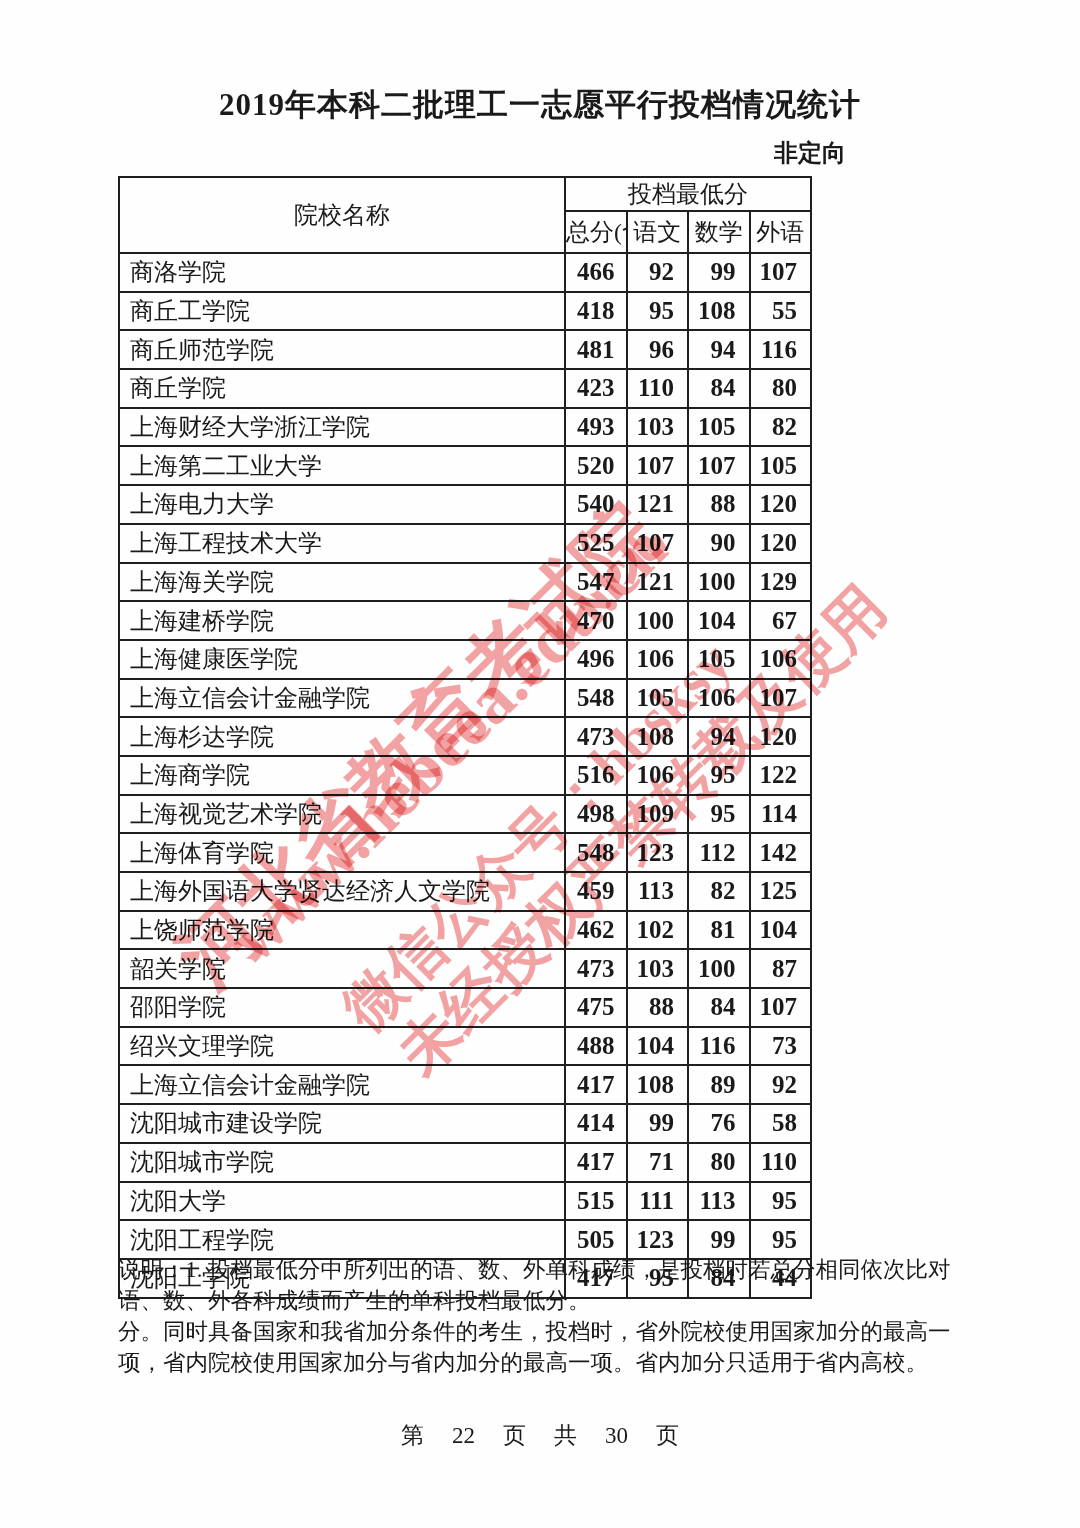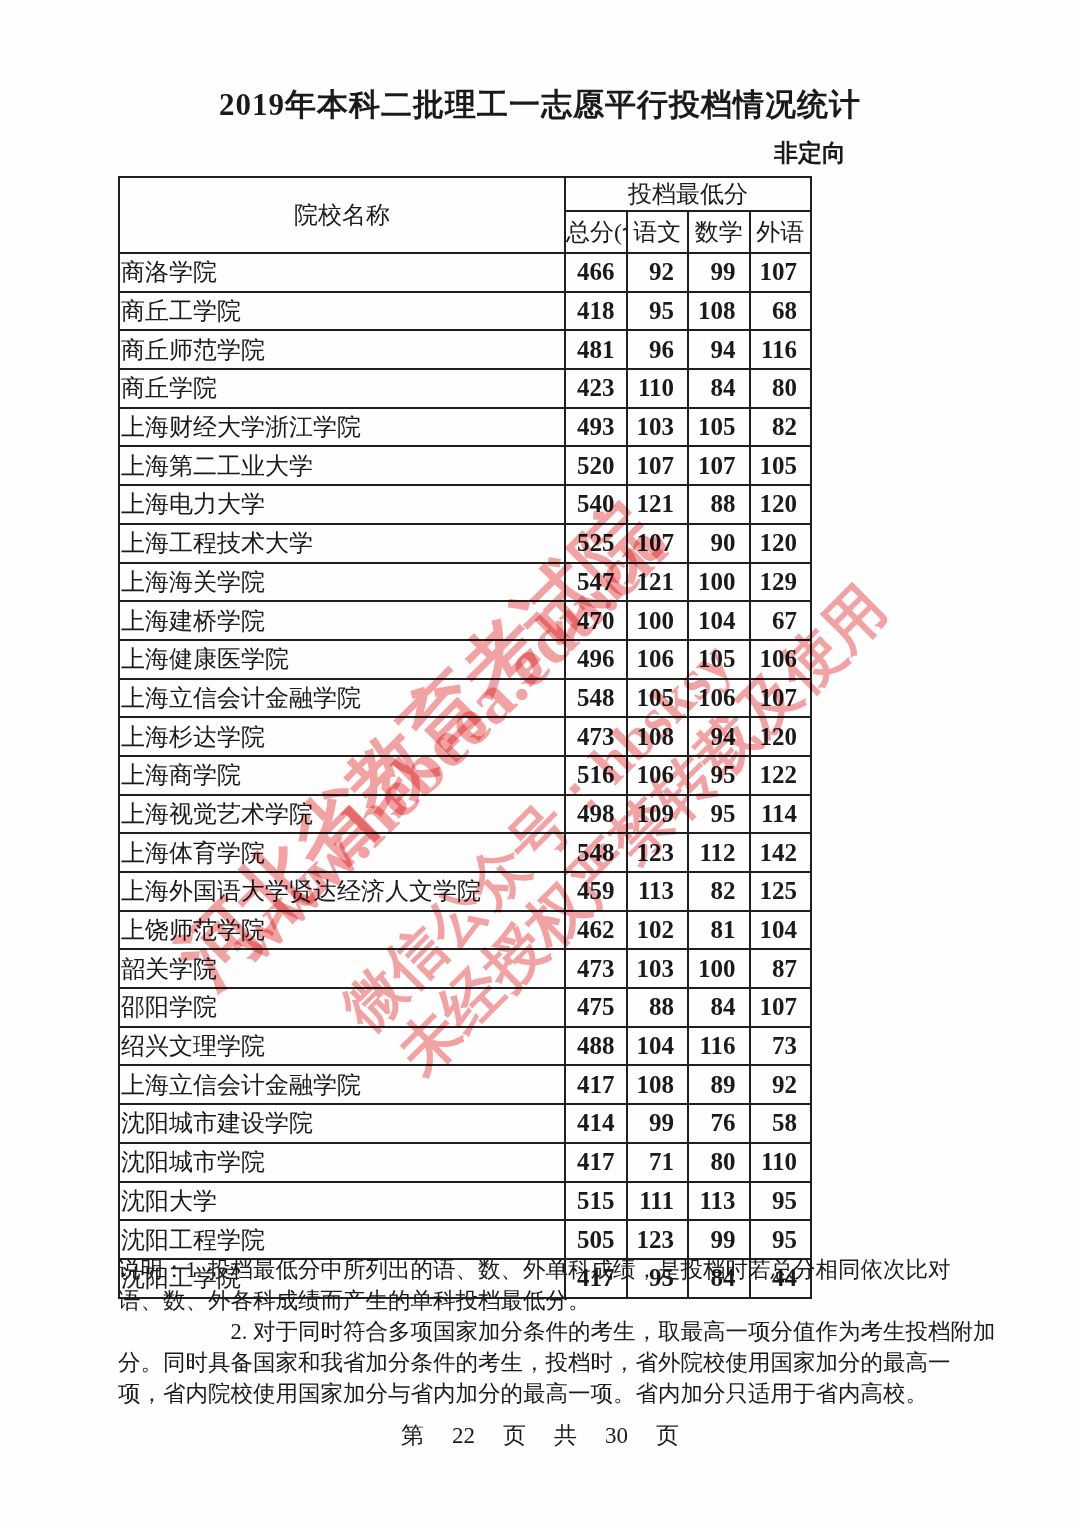--- a/index.html
+++ b/index.html
@@ -32,21 +32,21 @@
   .score-table th, .score-table td {
     border:2px solid #1f1f1f;
     padding:0;
     overflow:hidden;
     white-space:nowrap;
   }
   .score-table thead th { font-weight:normal; text-align:center; }
   .score-table .hrow1 th { height:32px; }
   .score-table .hrow2 th { height:40px; }
   .score-table tbody td { height:36.7px; }
-  .score-table td.name { text-align:left; padding-left:1px; }
+  .score-table td.name { text-align:left; padding-left:10px; }
   .score-table td.num  {
     font-weight:bold; text-align:right; padding-right:13px;
     font-size:25px;
   }
   .score-table td.total { text-align:center; padding-right:0; }
   .notes {
     position:absolute; left:118px; top:1254px; width:830px;
     font-size:22.5px; line-height:31px;
   }
   .note-line { white-space:nowrap; }
@@ -95,21 +95,21 @@
           <td class="num total">466</td>
           <td class="num">92</td>
           <td class="num">99</td>
           <td class="num">107</td>
         </tr>
         <tr>
           <td class="name">商丘工学院</td>
           <td class="num total">418</td>
           <td class="num">95</td>
           <td class="num">108</td>
-          <td class="num">68</td>
+          <td class="num">55</td>
         </tr>
         <tr>
           <td class="name">商丘师范学院</td>
           <td class="num total">481</td>
           <td class="num">96</td>
           <td class="num">94</td>
           <td class="num">116</td>
         </tr>
         <tr>
           <td class="name">商丘学院</td>
@@ -278,21 +278,20 @@
           <td class="num">95</td>
           <td class="num">84</td>
           <td class="num">44</td>
         </tr>
       </tbody>
   </table>
 
   <div class="notes" id="notes">
       <div class="note-line">说明：1. 投档最低分中所列出的语、数、外单科成绩，是投档时若总分相同依次比对</div>
       <div class="note-line">语、数、外各科成绩而产生的单科投档最低分。</div>
-      <div class="note-line">　　　　　2. 对于同时符合多项国家加分条件的考生，取最高一项分值作为考生投档附加</div>
       <div class="note-line">分。同时具备国家和我省加分条件的考生，投档时，省外院校使用国家加分的最高一</div>
       <div class="note-line">项，省内院校使用国家加分与省内加分的最高一项。省内加分只适用于省内高校。</div>
     </div>
 
   <div class="pagefoot" id="pagefoot"><span>第</span><span>22</span><span>页</span><span>共</span><span>30</span><span>页</span></div>
 
   <div id="watermark">
       <div class="wm-line" style="left: 220px; top: 920px; font-size: 80px; color: rgb(239, 128, 128);">河北省教育考试院</div>
       <div class="wm-line" style="left: 265px; top: 905px; font-size: 70px; color: rgb(239, 128, 128);">www.hebeea.edu.cn</div>
       <div class="wm-line" style="left: 375px; top: 982px; font-size: 58px; color: rgb(239, 128, 128);">微信公众号：hbsksy</div>

